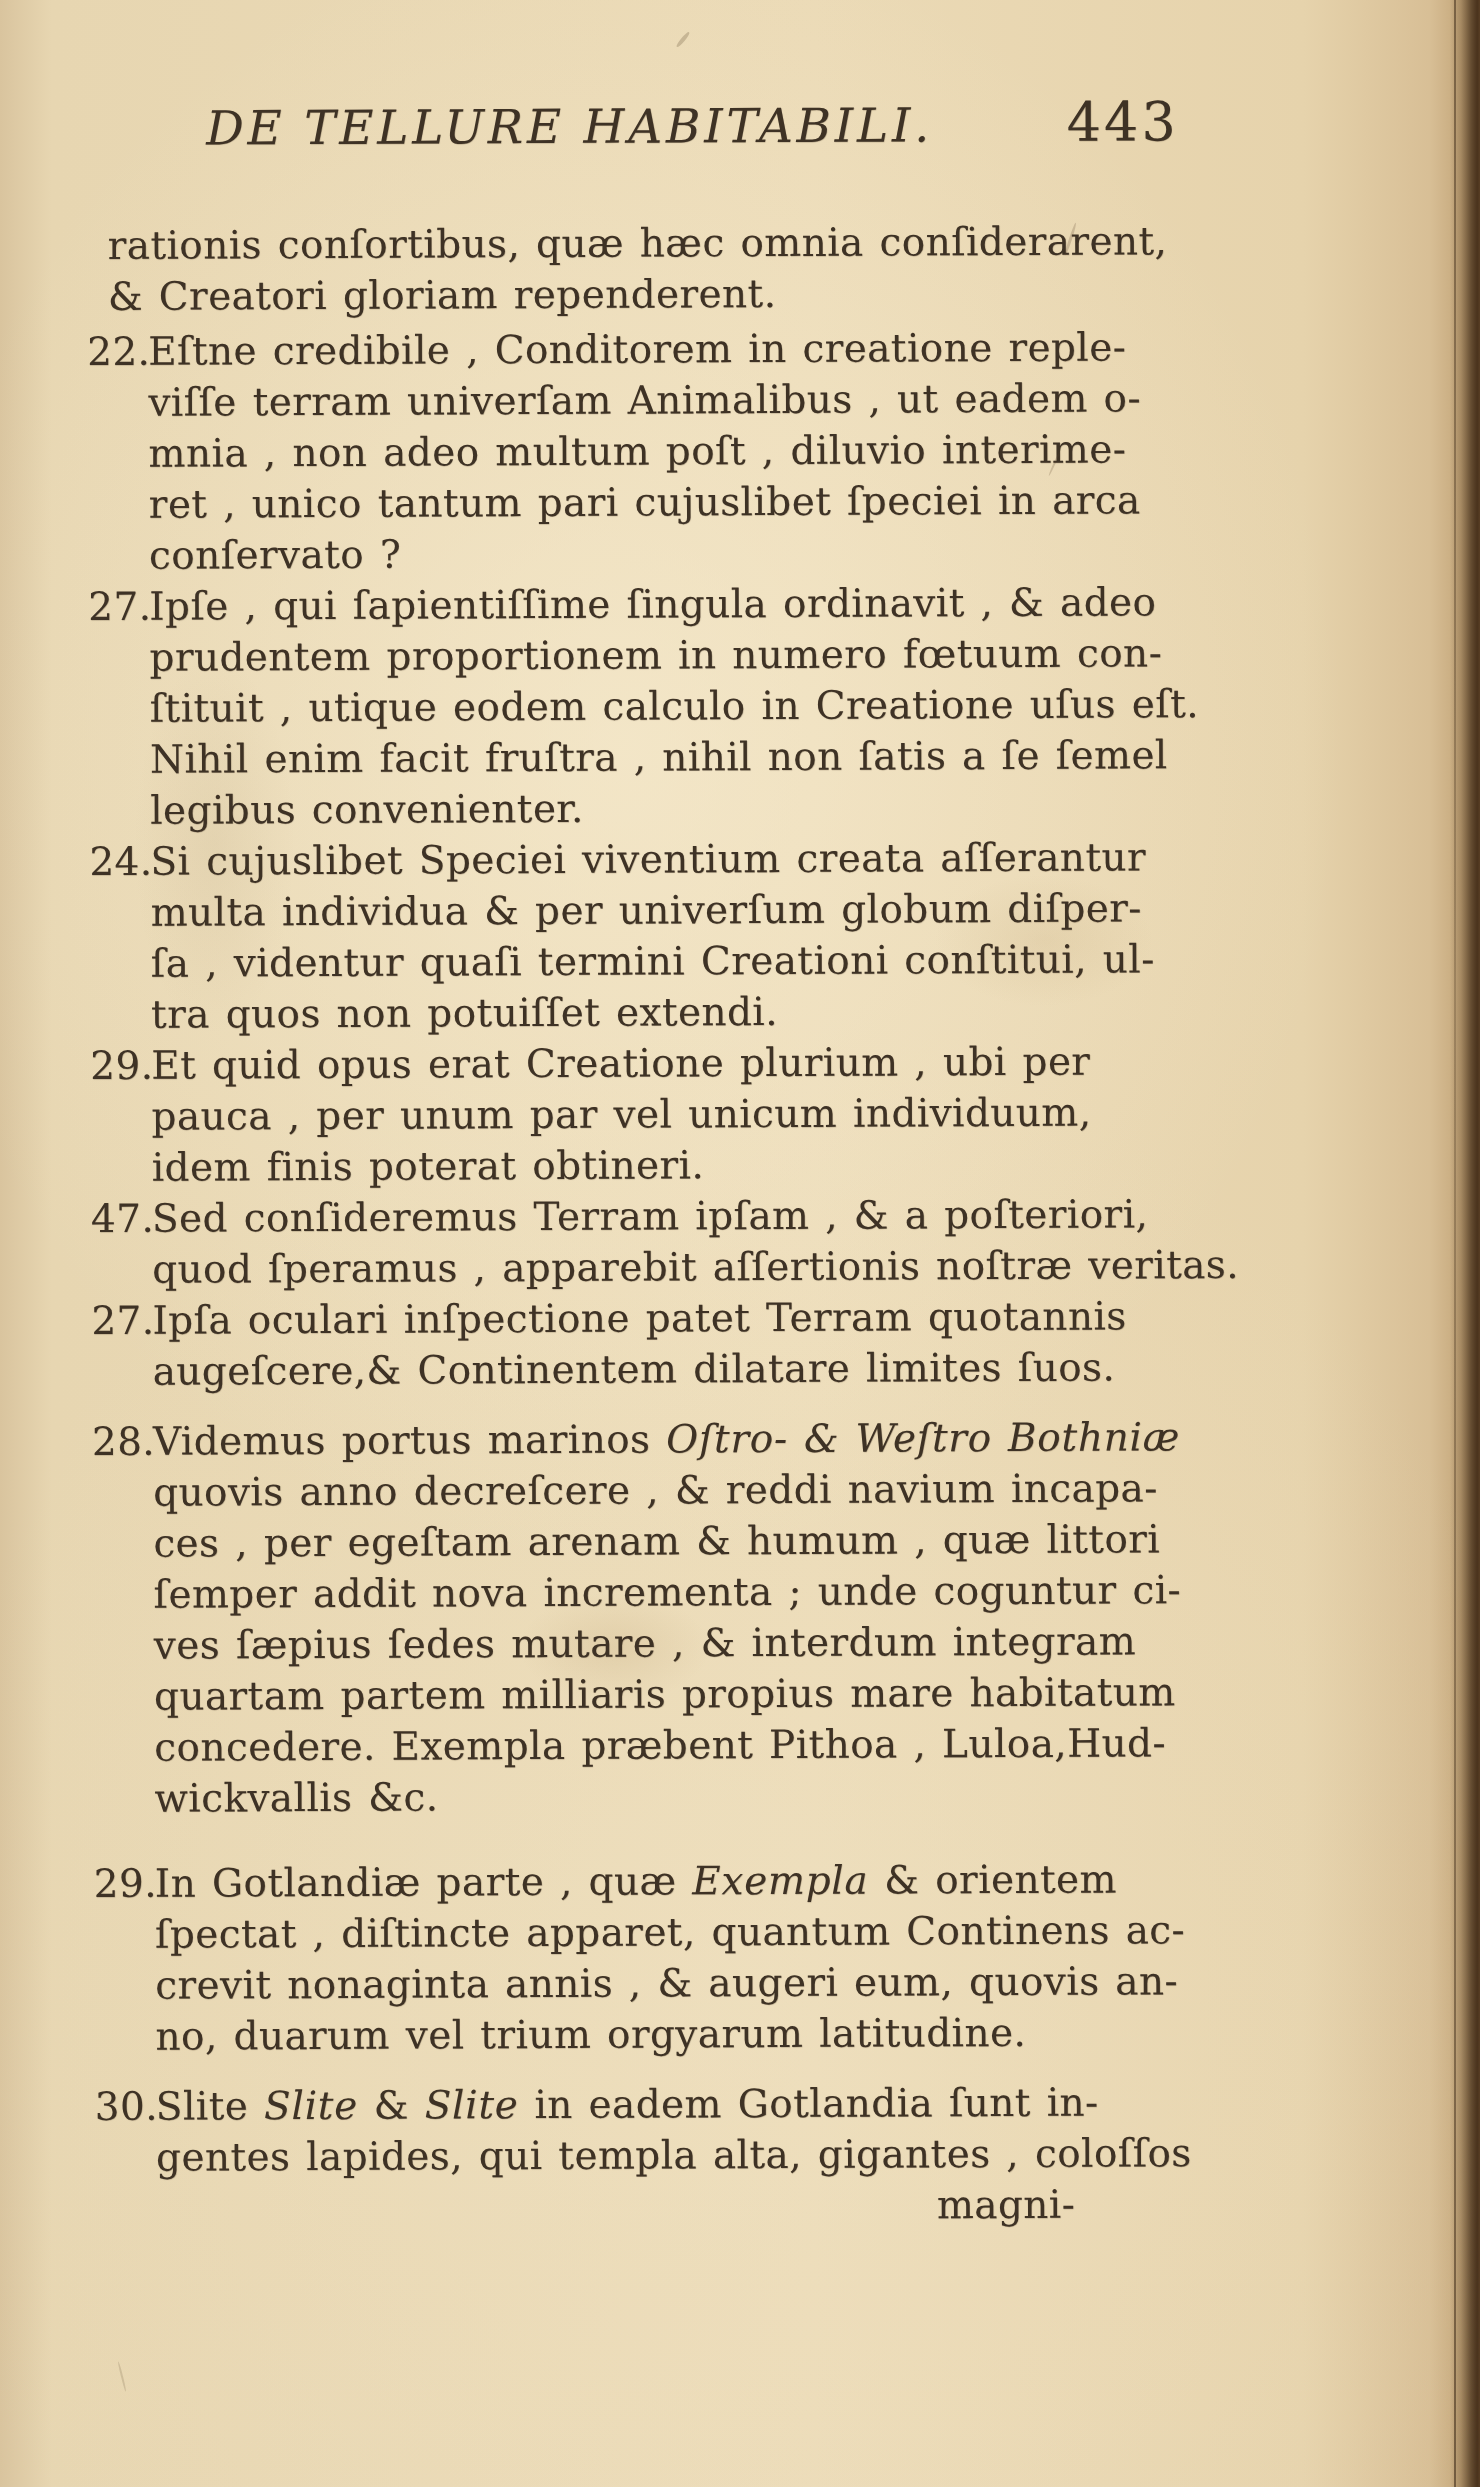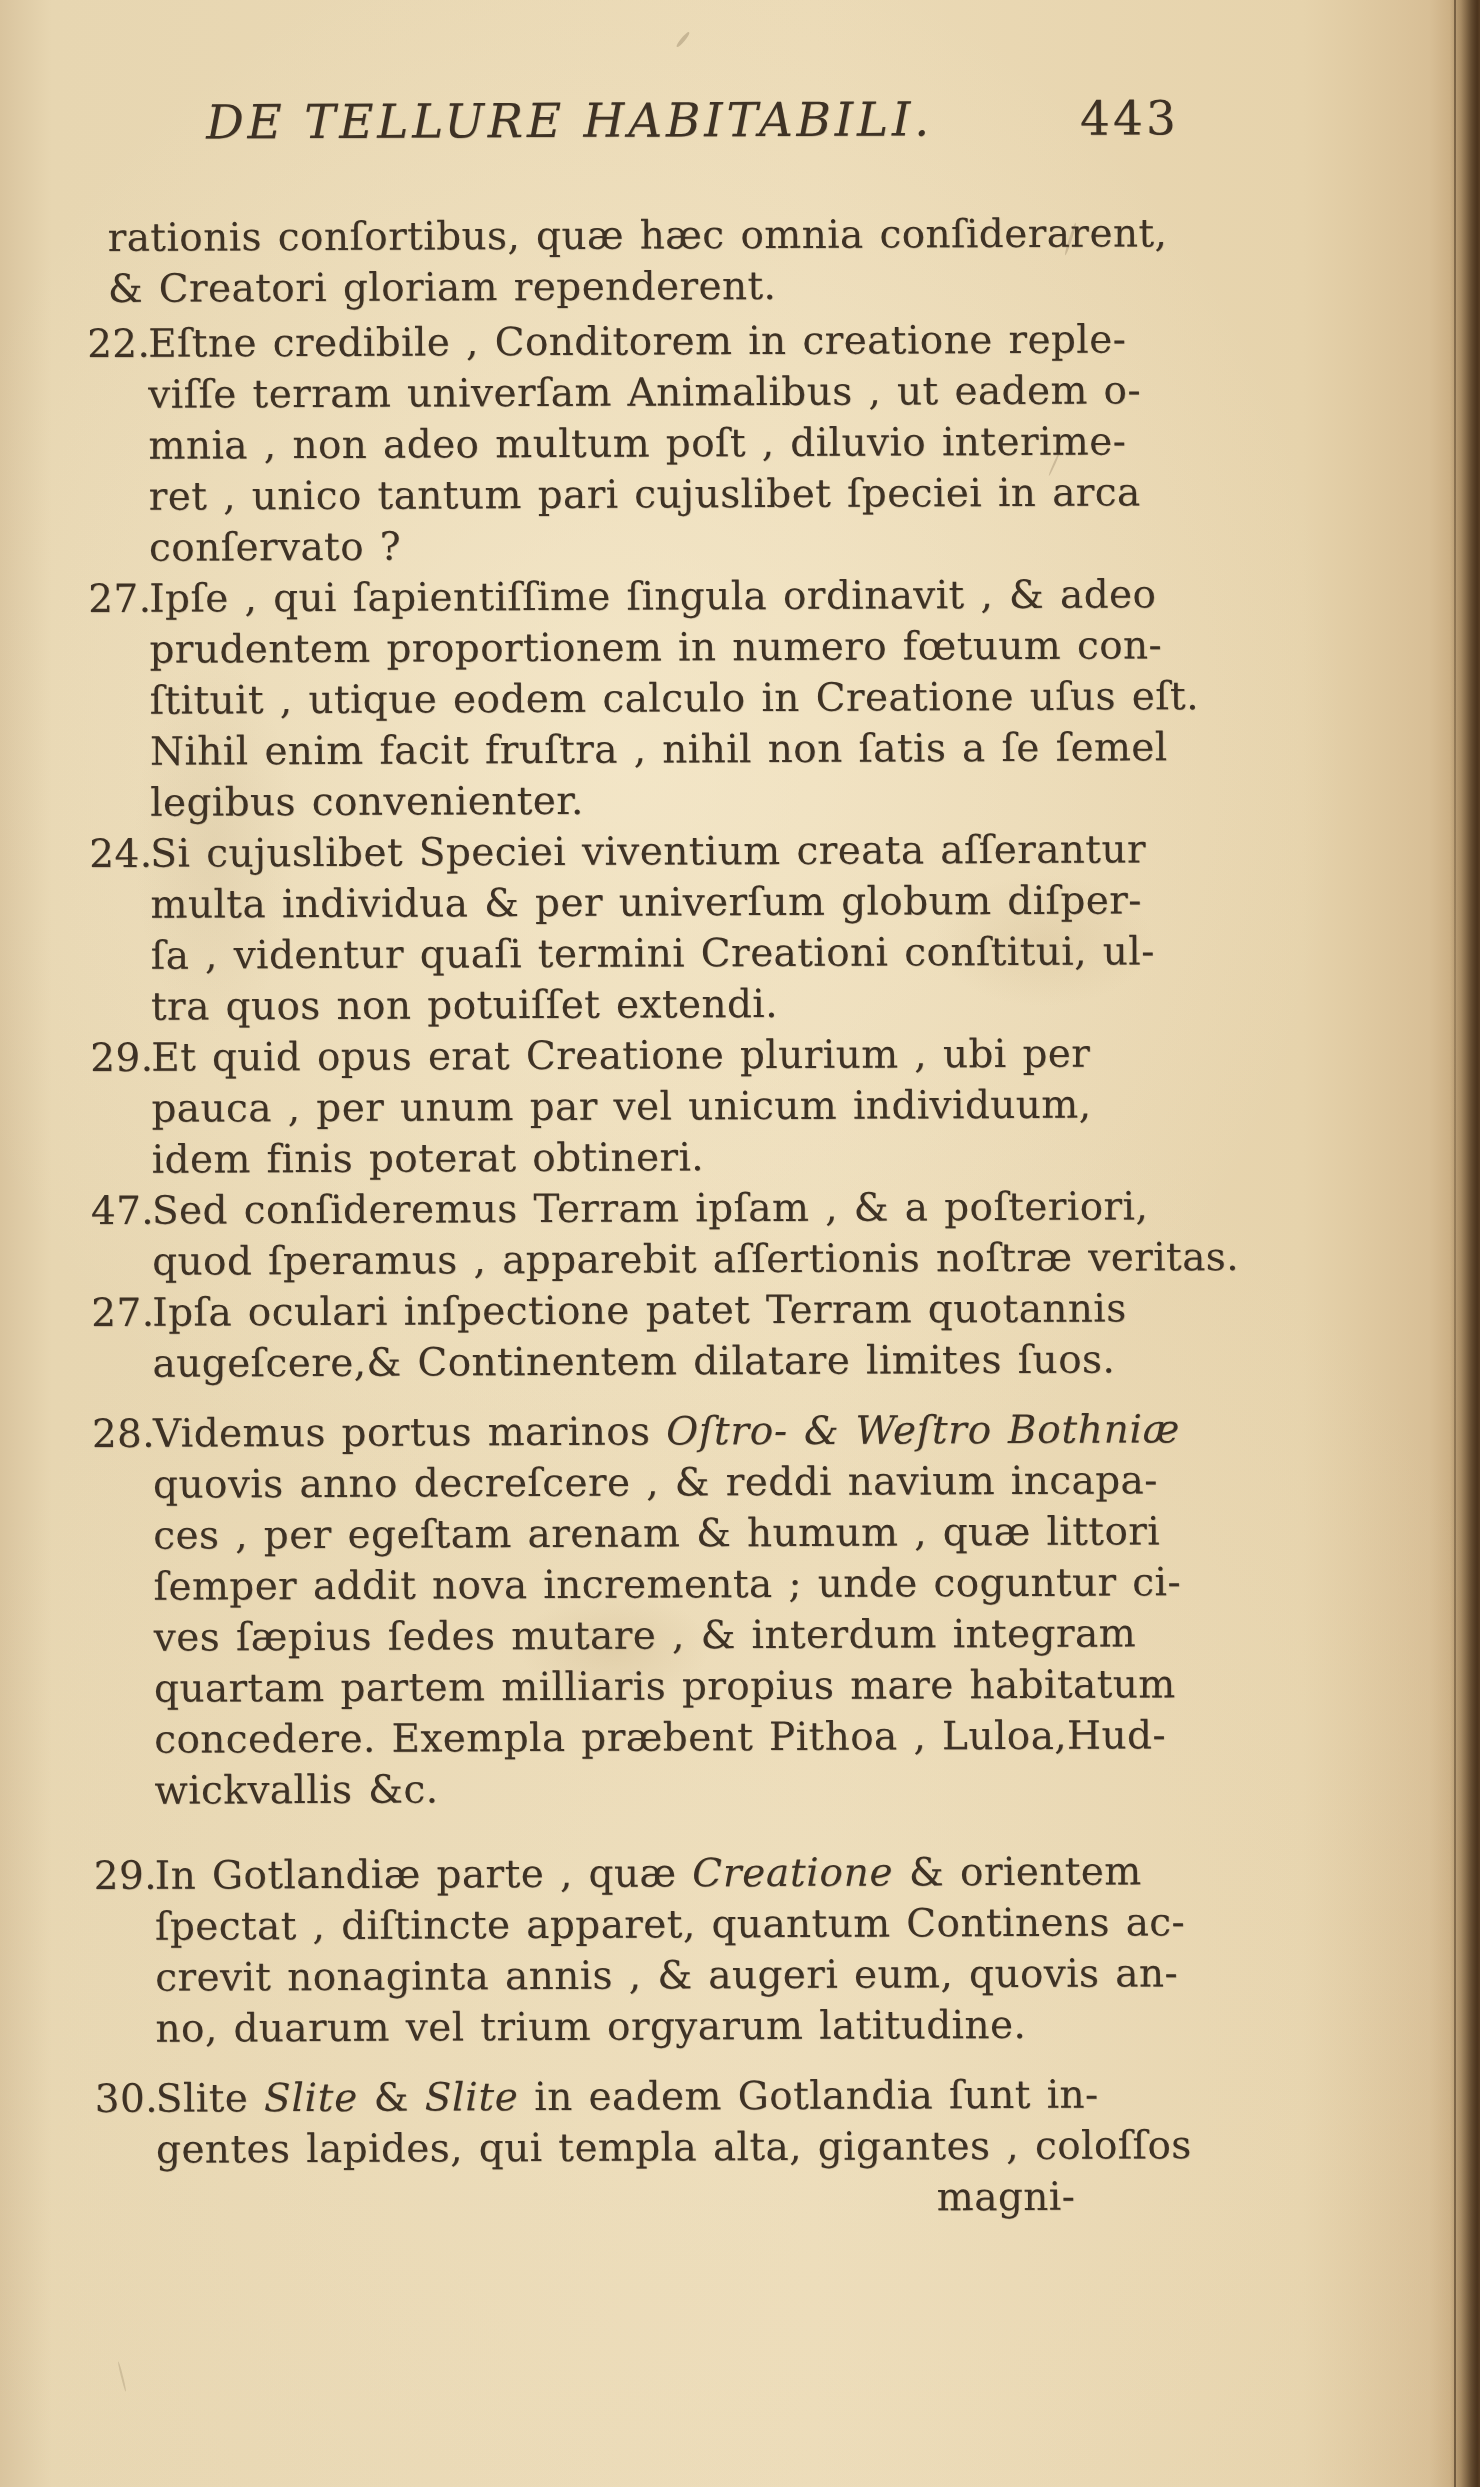--- a/index.html
+++ b/index.html
@@ -41,21 +41,21 @@
     margin-bottom:62px;
   }
   .run-title{
     font-style:italic;
     font-size:47px;
     letter-spacing:3.7px;
     white-space:nowrap;
   }
   .page-num{
     margin-left:auto;
-    font-size:47px;
+    font-size:54px;
     letter-spacing:3px;
   }
   .textbody{font-size:39px;letter-spacing:0.4px;word-spacing:3px;}
   .para{display:flex;align-items:flex-start;}
   .para .num{
     flex:0 0 61px;width:61px;
     line-height:51px;
     white-space:nowrap;
   }
   .para.unnumbered{padding-left:21px;}
@@ -164,21 +164,21 @@
             <div class="line"><span>ſemper addit nova incrementa ;  unde  coguntur ci-</span></div>
             <div class="line"><span>ves  ſæpius  ſedes  mutare ,  &amp;  interdum  integram</span></div>
             <div class="line"><span>quartam  partem  milliaris  propius  mare  habitatum</span></div>
             <div class="line"><span>concedere.   Exempla præbent Pithoa ,  Luloa,Hud-</span></div>
             <div class="line"><span>wickvallis &amp;c.</span></div>
           </div>
         </div>
         <div class="para numbered">
           <span class="num">29.</span>
           <div class="pbody">
-            <div class="line"><span>In Gotlandiæ parte ,  quæ  </span><span class="it">Creatione</span><span> &amp; orientem</span></div>
+            <div class="line"><span>In Gotlandiæ parte ,  quæ  </span><span class="it">Exempla</span><span> &amp; orientem</span></div>
             <div class="line"><span>ſpectat ,  diſtincte apparet, quantum  Continens ac-</span></div>
             <div class="line"><span>crevit nonaginta annis ,  &amp; augeri eum,  quovis an-</span></div>
             <div class="line"><span>no, duarum vel trium orgyarum latitudine.</span></div>
           </div>
         </div>
         <div class="para numbered">
           <span class="num">30.</span>
           <div class="pbody">
             <div class="line"><span>Slite </span><span class="it">Slite</span><span> &amp; </span><span class="it">Slite</span><span> in  eadem  Gotlandia  ſunt in-</span></div>
             <div class="line"><span>gentes lapides,  qui templa alta,  gigantes ,  coloſſos</span></div>

